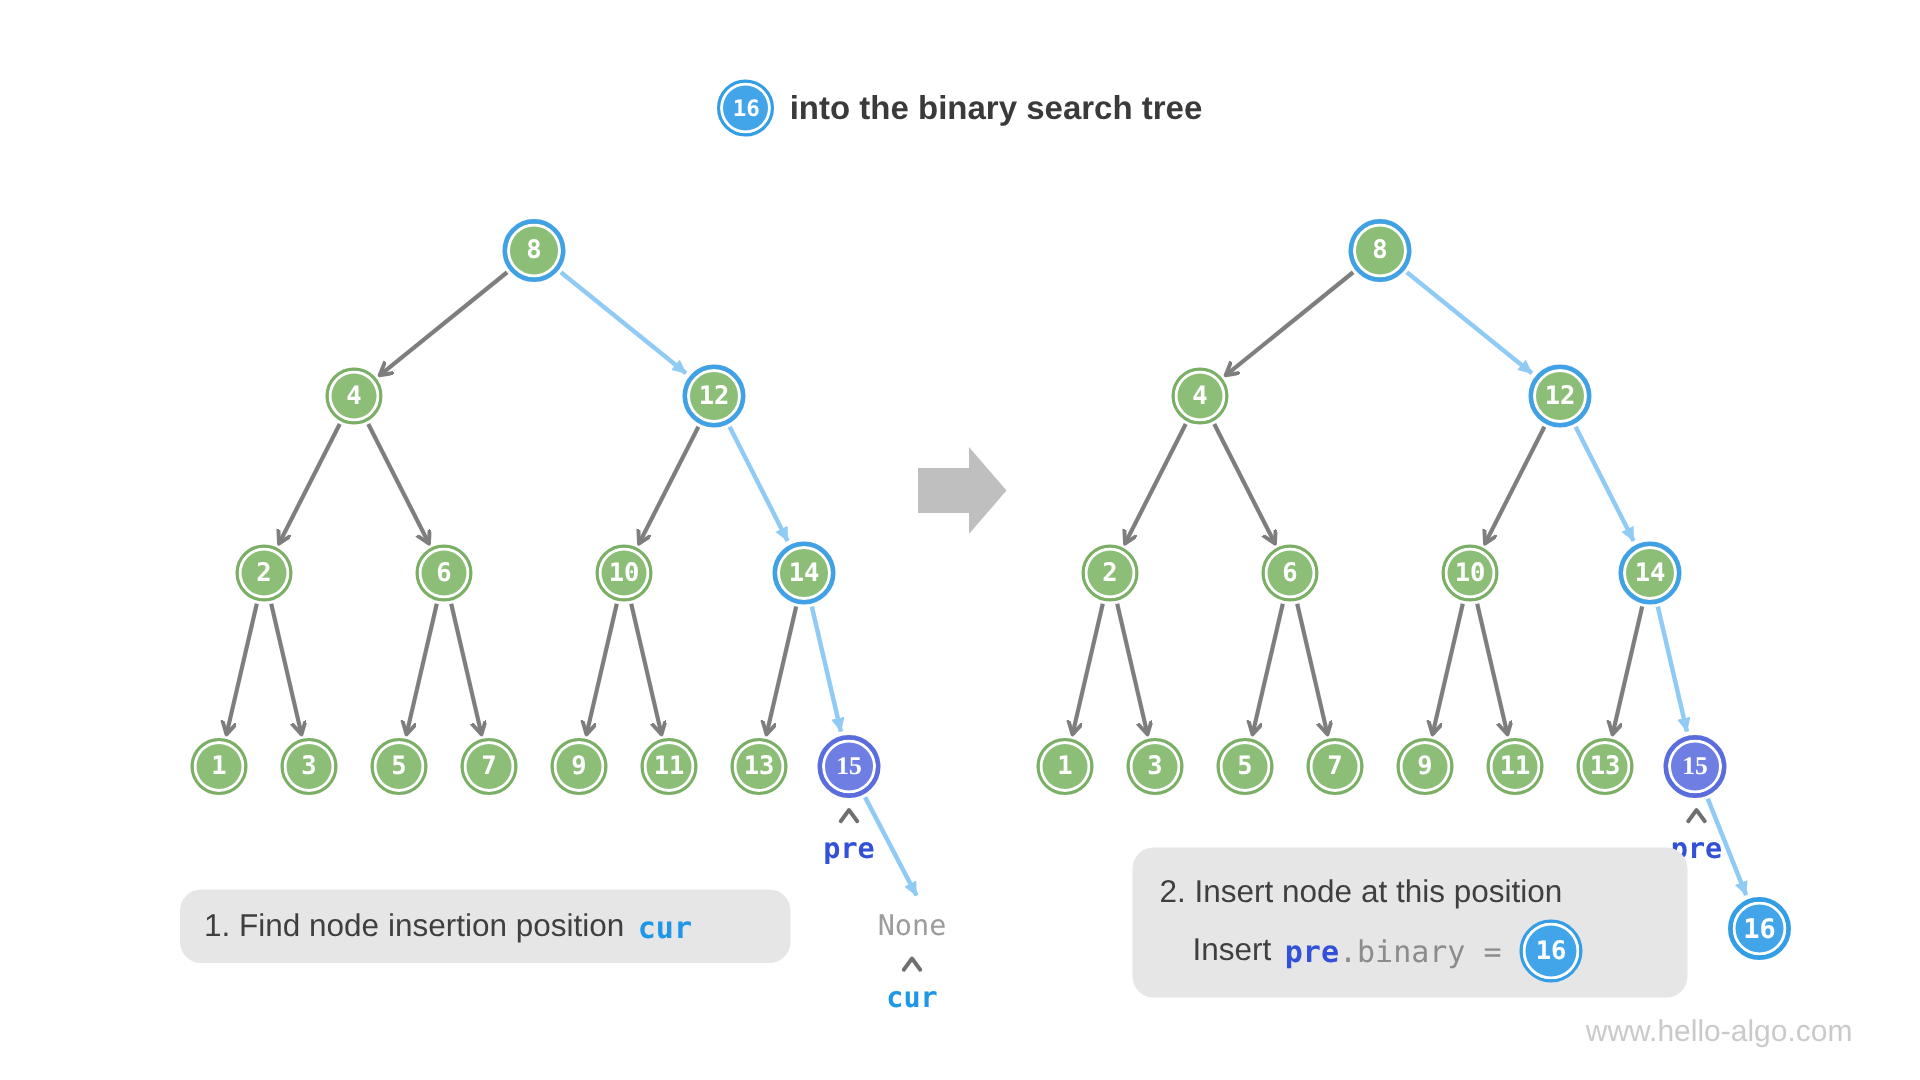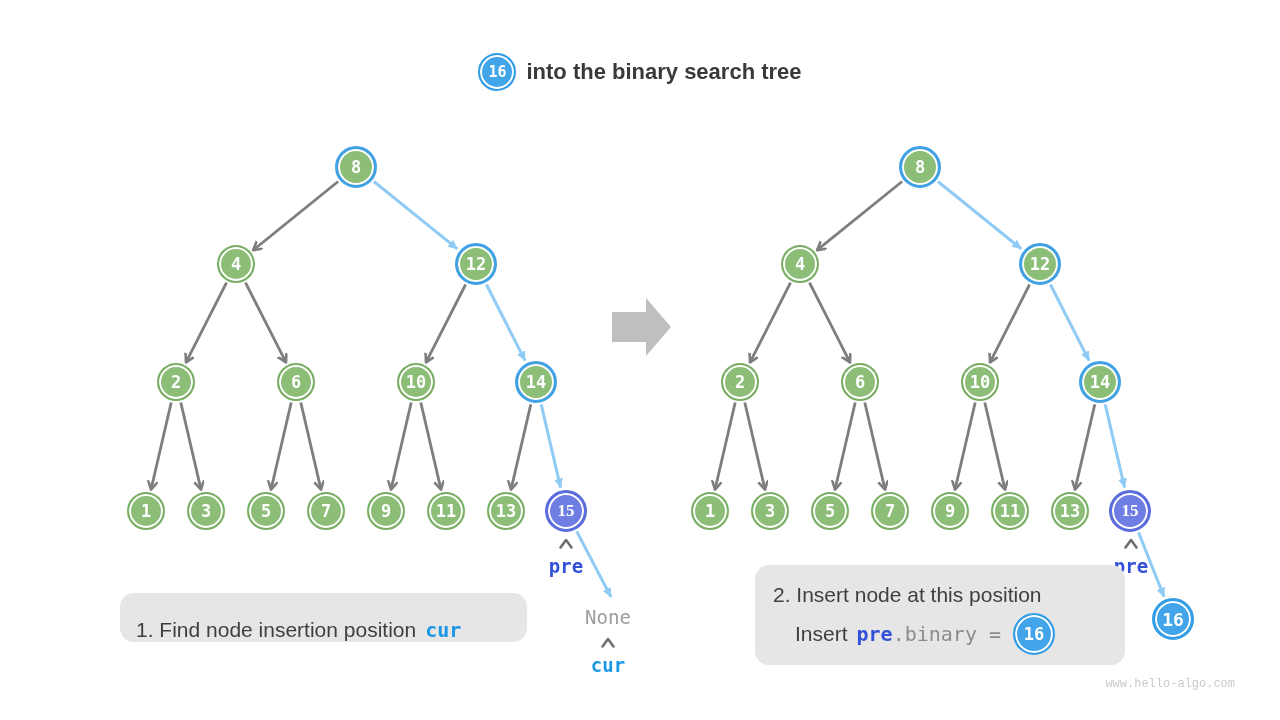--- a/index.html
+++ b/index.html
@@ -40,35 +40,35 @@
   }
   .l-royal{color:var(--royal);font-weight:bold;}
   .l-azure{color:var(--azure);font-weight:bold;}
   .l-gray {color:var(--none_gray);}
   
   .cap{
     position:absolute;background:var(--caption_bg);border-radius:14px;
     color:var(--caption_text);font-size:21px;box-sizing:border-box;
   }
   .cap1{left:120px;top:593px;width:407px;height:49px;
-        display:flex;align-items:flex-end;padding-left:16px;}
+        display:flex;align-items:center;padding-left:16px;}
   .cap2{left:728px;top:565px;width:370px;height:100px;padding:13px 0 0 18px;margin-left:27px;}
   .cap2-line1{height:34px;display:flex;align-items:center;}
   .cap2-line2{height:44px;display:flex;align-items:center;padding-left:22px;}
   .mono{font-family:"DejaVu Sans Mono",monospace;font-size:20px;}
   .bold{font-weight:bold;}
   .azure{color:var(--azure);}
   .royal{color:var(--royal);}
   .graycode{color:var(--gray_code);}
   .code-gap{margin-left:9px;}
   .node-gap{margin-left:12px;}
   
   .footer{
     position:absolute;right:45px;top:677px;
-    font-family:Liberation Mono, monospace;font-size:12px;color:var(--footer_gray);
+    font-family:Liberation Sans, sans-serif;font-size:20px;color:var(--footer_gray);
   }
   
   #edges{position:absolute;left:0;top:0;pointer-events:none;}
 </style>
 </head>
 <body>
 
 <div id="page">
 
   <svg id="edges" width="1280" height="720" viewBox="0 0 1280 720">

